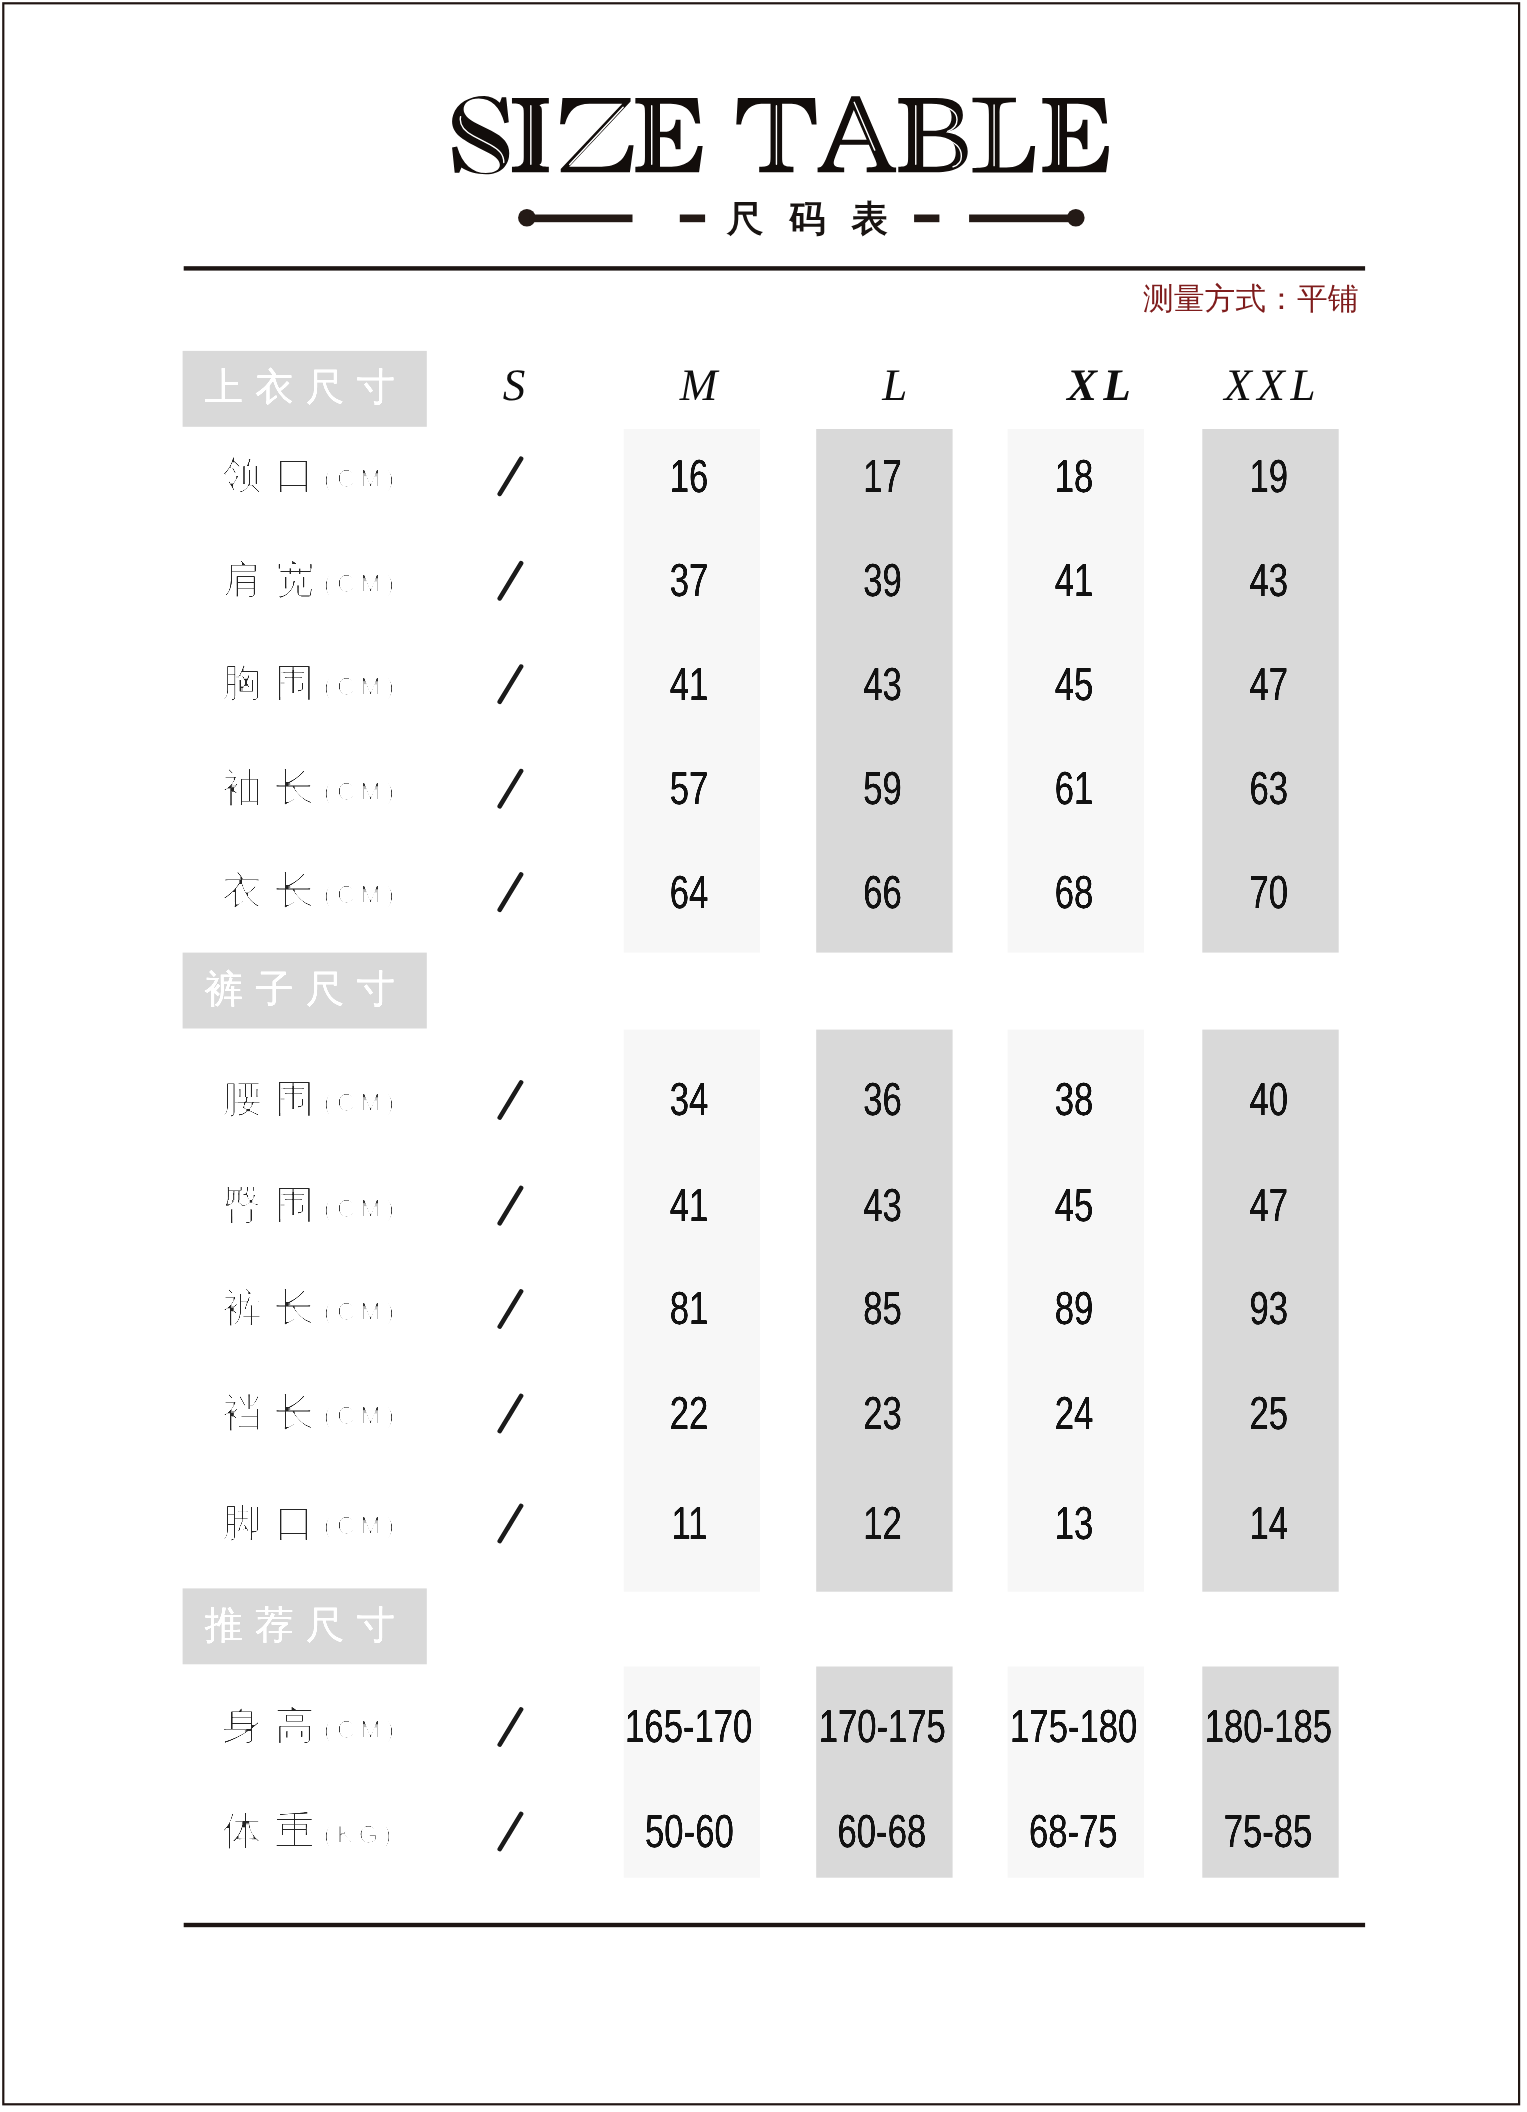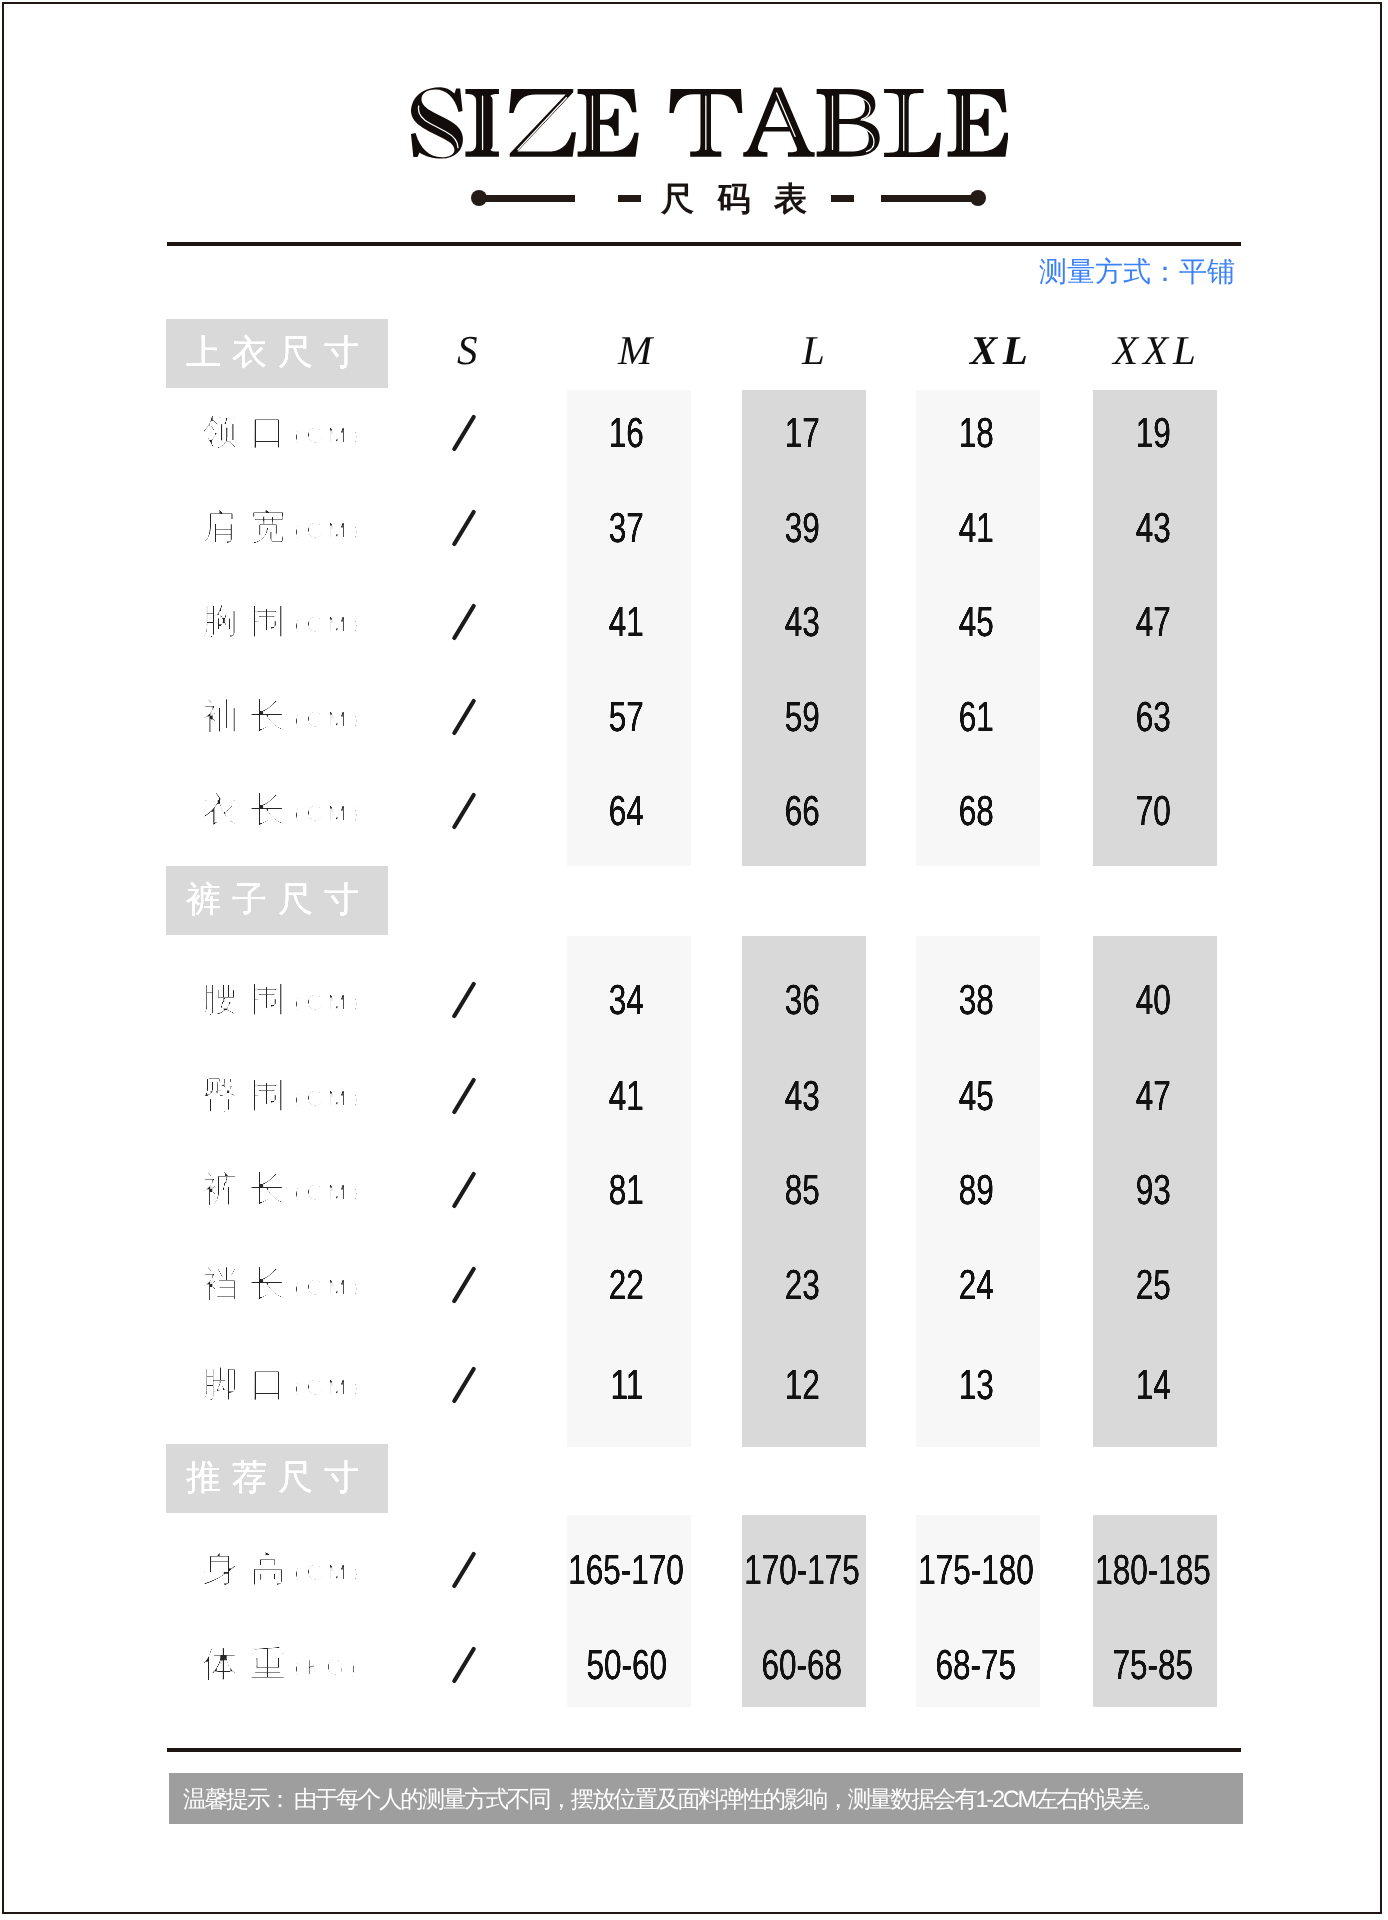--- a/index.html
+++ b/index.html
@@ -30,21 +30,21 @@
   #deco .dash.r{left:831px;}
   #deco .zh{position:absolute;left:661px;top:0;width:200px;text-align:left;opacity:0.999;
             font-size:33px;font-weight:700;letter-spacing:23.5px;color:#191412;line-height:46px;}
 
   
   .hrule{position:absolute;left:167px;width:1074px;background:#1d1513;}
   #rule-top{top:242px;height:4px;}
   #rule-bottom{top:1748px;height:4px;}
 
   
-  #measure{position:absolute;right:153px;top:254px;font-size:28px;color:#3b82f6;opacity:0.999;
+  #measure{position:absolute;right:153px;top:254px;font-size:28px;color:#7f1d1d;opacity:0.999;
            letter-spacing:0px;white-space:nowrap;}
 
   
   .band{position:absolute;width:124px;}
   .band.light{background:#f7f7f7;}
   .band.dark{background:#d9d9d9;}
 
   
   .sec-head{position:absolute;left:166px;width:222px;height:69px;background:#d9d9d9;}
   .sec-head span{position:absolute;left:20px;top:0;height:69px;opacity:0.999;
@@ -274,16 +274,13 @@
         </svg>
       </div>
       <div class="cell on-light" style="left: 546.5px; top: 1644px;"><span>50-60</span></div>
       <div class="cell on-dark" style="left: 722px; top: 1644px;"><span>60-68</span></div>
       <div class="cell on-light" style="left: 896px; top: 1644px;"><span>68-75</span></div>
       <div class="cell on-dark" style="left: 1073px; top: 1644px;"><span>75-85</span></div>
     </div>
 
   <div class="hrule" id="rule-bottom"></div>
 
-  <div id="footer-bar">
-      <span>温馨提示： 由于每个人的测量方式不同，摆放位置及面料弹性的影响，测量数据会有1-2CM左右的误差。</span>
-    </div>
 </div>
 
 </body></html>

